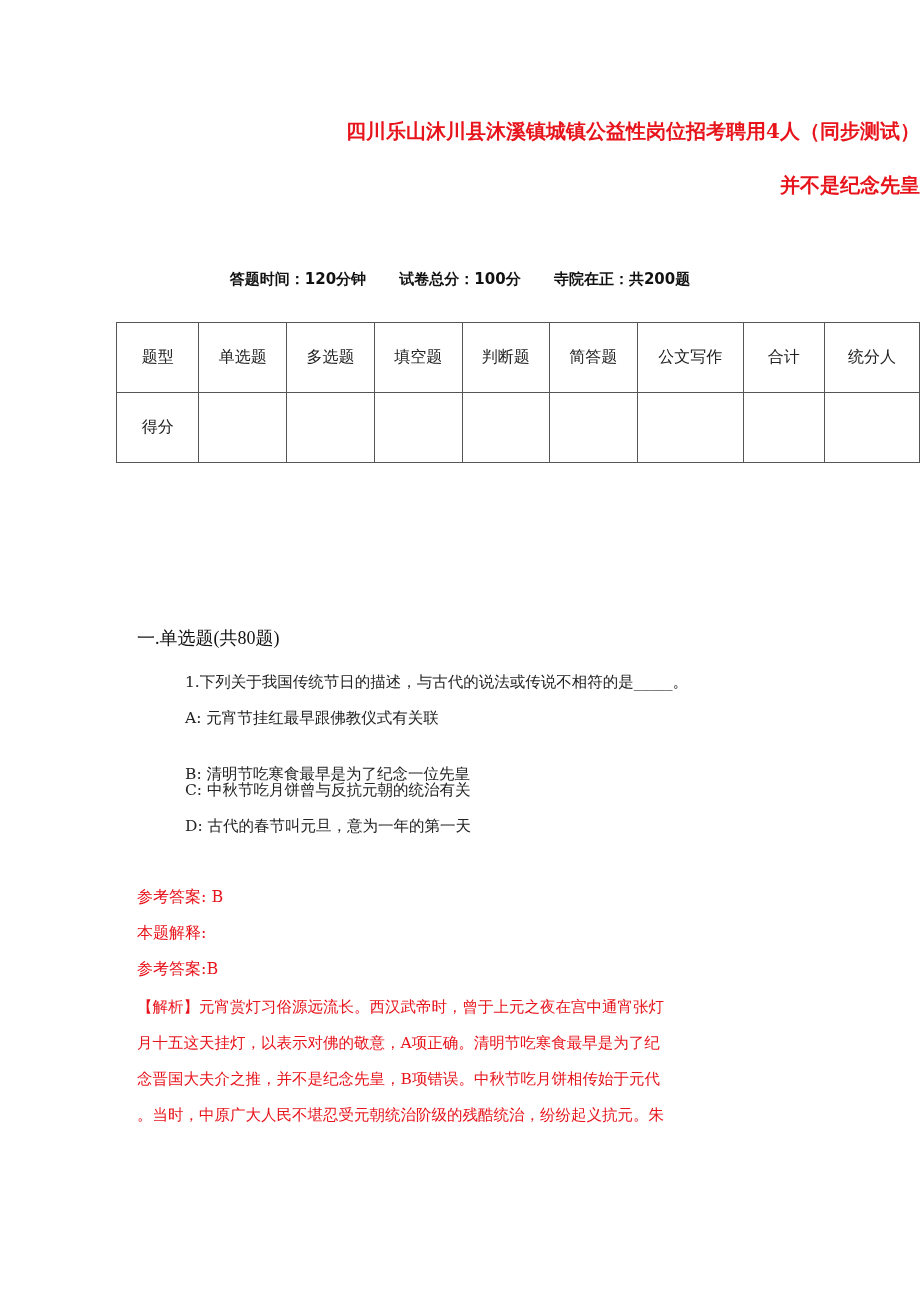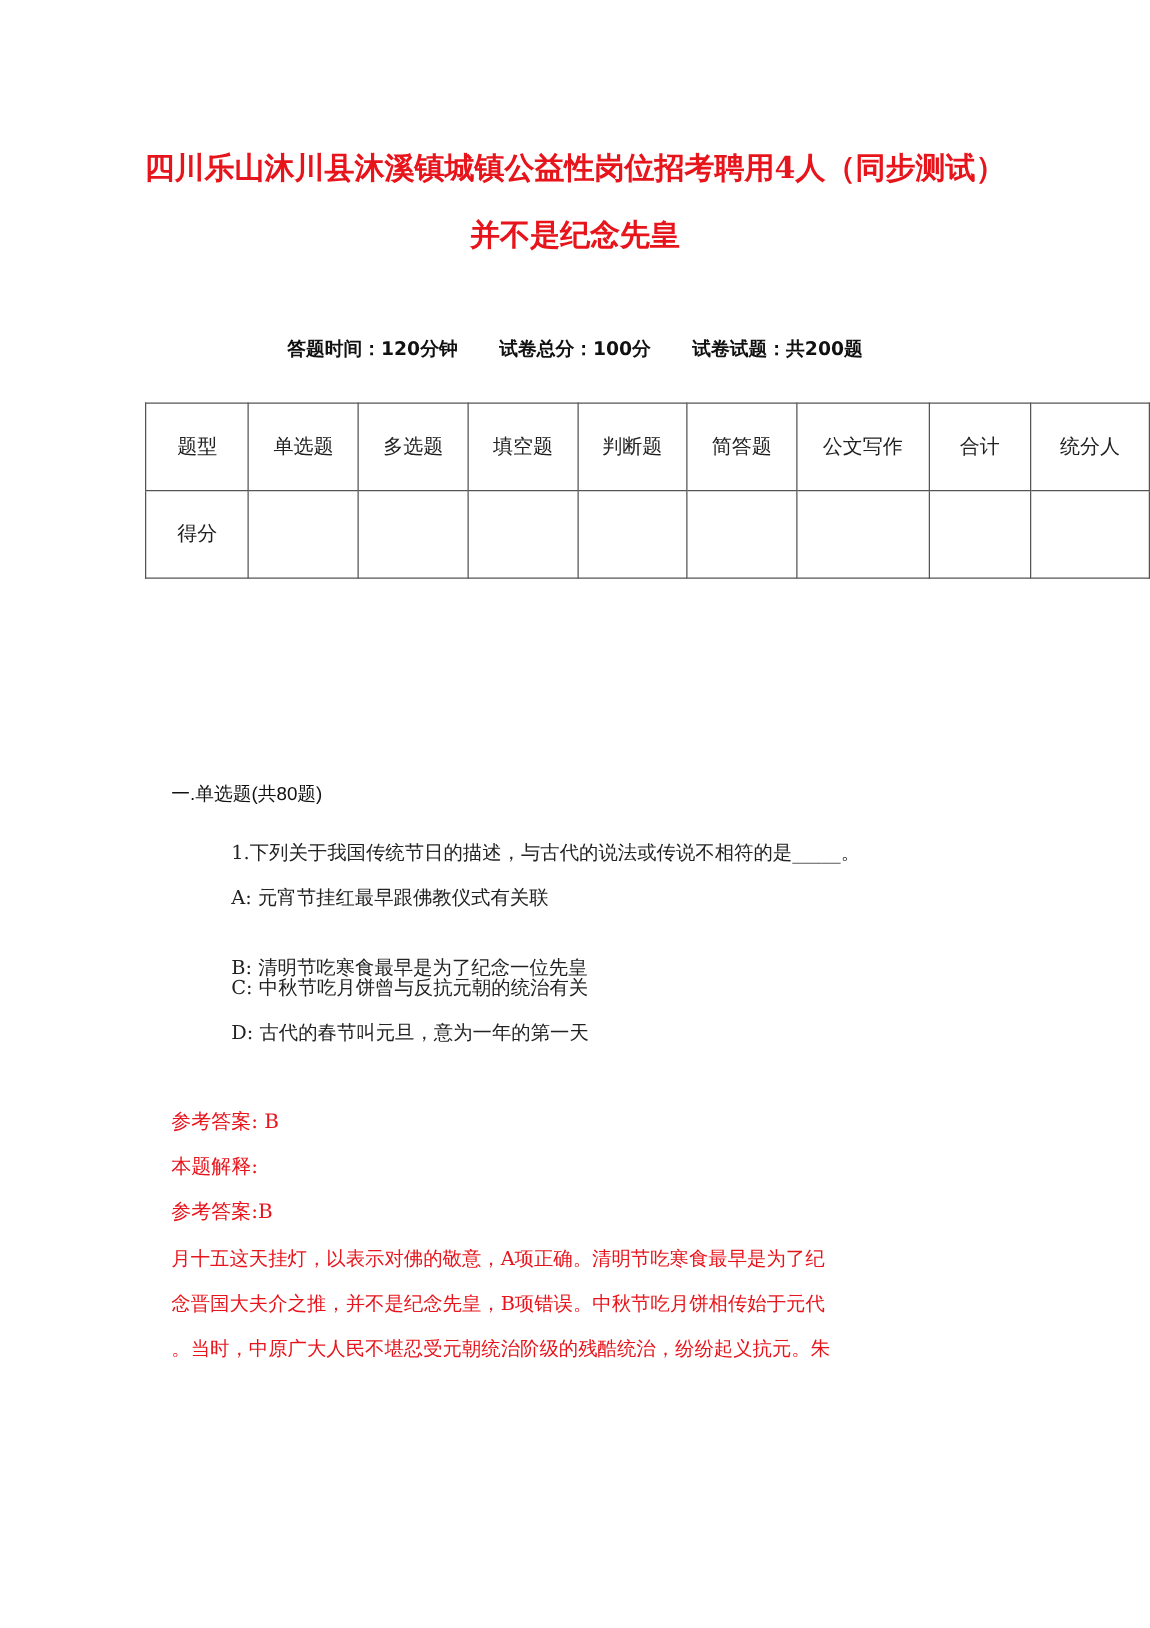--- a/index.html
+++ b/index.html
@@ -1,37 +1,37 @@
 <!DOCTYPE html>
 <html><head>
 <meta charset="utf-8">
 <style>
   html, body { margin: 0; padding: 0; background: #ffffff; }
   body { width: 920px; height: 1302px; position: relative; overflow: hidden; }
   .title {
-    position: absolute; left: 0; width: 920px; text-align: center;
+    position: absolute; left: 0; width: 920px; text-align: right;
     color: #e8141c; font-family: "DejaVu Serif", "Liberation Serif", serif;
-    font-weight: bold; font-size: 24px; letter-spacing: 0px;
+    font-weight: bold; font-size: 20px; letter-spacing: 0px;
   }
   .meta {
     position: absolute; left: 0; width: 920px; top: 270px; text-align: center;
     font-family: "DejaVu Sans", "Liberation Sans", sans-serif; font-weight: bold;
     font-size: 15px; color: #111;
   }
   .meta span { margin: 0 14px; }
   table.score {
     position: absolute; left: 116px; top: 322px; border-collapse: collapse;
     font-family: "DejaVu Sans", "Liberation Sans", sans-serif; font-size: 16px; color: #222;
   }
   table.score td {
     border: 1px solid #555; height: 47px; text-align: center; padding: 11px; white-space: nowrap;
   }
   .section {
     position: absolute; left: 137px; top: 626px;
-    font-family: Liberation Sans, sans-serif; font-size: 15px; color: #111;
+    font-family: Liberation Serif, serif; font-size: 18px; color: #111;
   }
   .q {
     position: absolute; left: 137px; font-family: "DejaVu Serif", "Liberation Serif", serif;
     font-size: 15.5px; color: #222; white-space: nowrap; margin-left: 48px;
   }
   .ans {
     position: absolute; left: 137px; font-family: "DejaVu Serif", "Liberation Serif", serif;
     font-size: 16px; color: #e8141c; white-space: nowrap;
   }
   .expl {
@@ -43,21 +43,21 @@
 </style>
 </head>
 <body>
 
 <div class="title" style="top:118px;">四川乐山沐川县沐溪镇城镇公益性岗位招考聘用4人（同步测试）</div>
 <div class="title" style="top:172px;">并不是纪念先皇</div>
 
 <div class="meta">
   <span>答题时间：120分钟</span>
   <span>试卷总分：100分</span>
-  <span>试卷试题：共200题</span>
+  <span>寺院在正：共200题</span>
 </div>
 
 <table class="score">
   <tbody>
       <tr>
     <td style="width:72px">题型</td>
     <td style="width:72px">单选题</td>
     <td style="width:73px">多选题</td>
     <td style="width:72px">填空题</td>
     <td style="width:72px">判断题</td>
@@ -86,16 +86,17 @@
 <div class="q" style="top:708px;">A: 元宵节挂红最早跟佛教仪式有关联</div>
 <div class="q" style="top:764px;">B: 清明节吃寒食最早是为了纪念一位先皇</div>
 <div class="q" style="top:780px;">C: 中秋节吃月饼曾与反抗元朝的统治有关</div>
 <div class="q" style="top:816px;">D: 古代的春节叫元旦，意为一年的第一天</div>
 
 <div class="ans" style="top:887px;">参考答案: B</div>
 <div class="ans" style="top:923px;">本题解释:</div>
 <div class="ans" style="top:959px;text-align:right;">参考答案:B</div>
 
 <div class="expl">
+  <div>【解析】元宵赏灯习俗源远流长。西汉武帝时，曾于上元之夜在宫中通宵张灯</div>
   <div>月十五这天挂灯，以表示对佛的敬意，A项正确。清明节吃寒食最早是为了纪</div>
   <div>念晋国大夫介之推，并不是纪念先皇，B项错误。中秋节吃月饼相传始于元代</div>
   <div>。当时，中原广大人民不堪忍受元朝统治阶级的残酷统治，纷纷起义抗元。朱</div>
 </div>
 
 </body></html>

